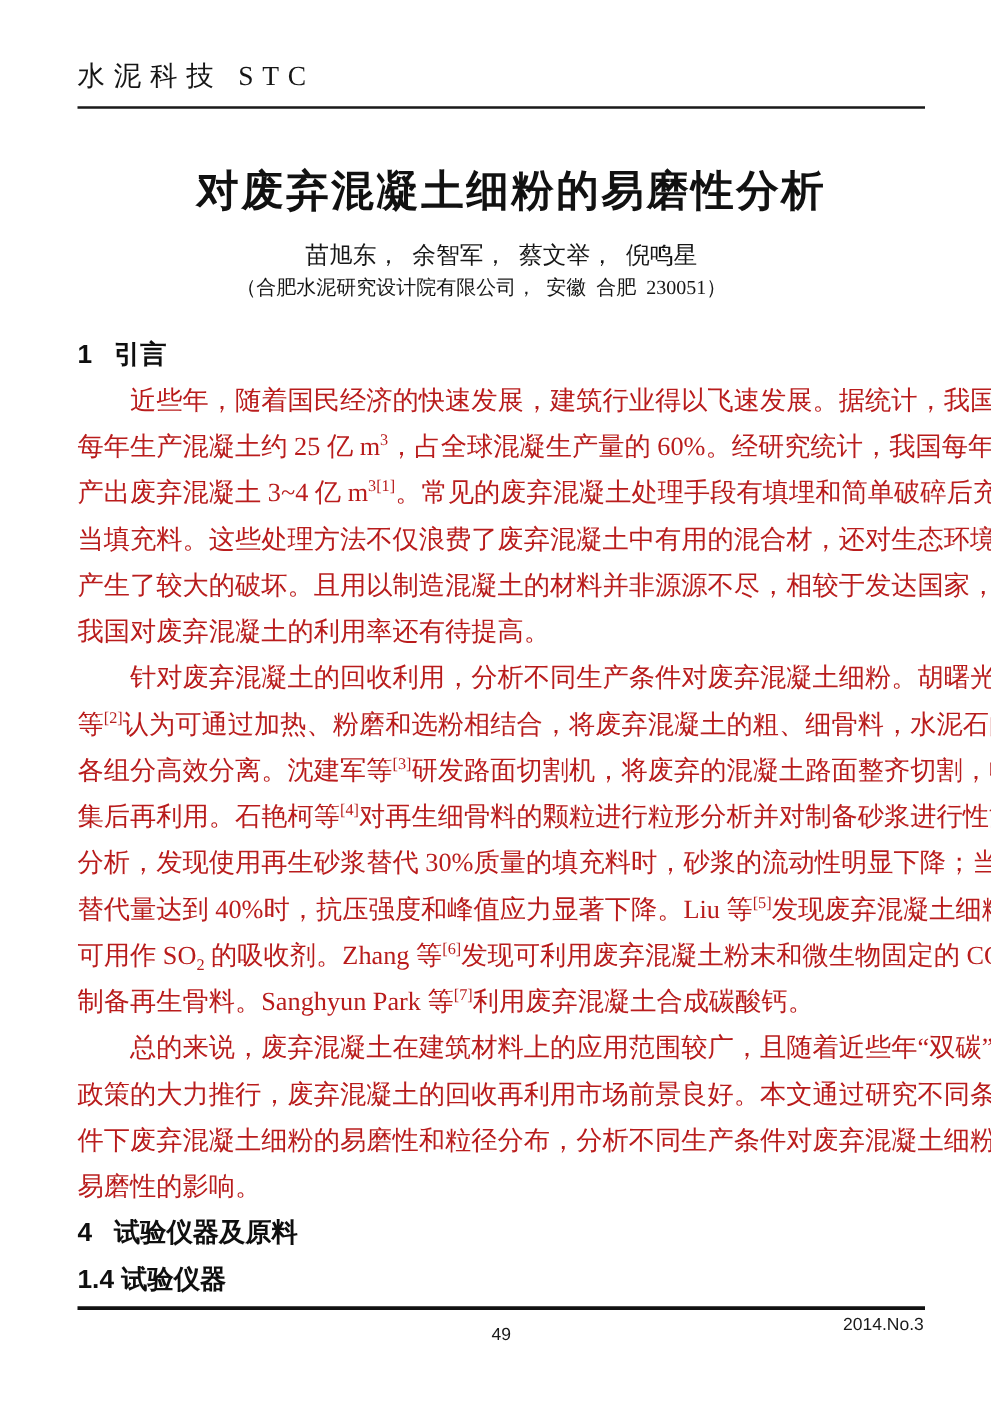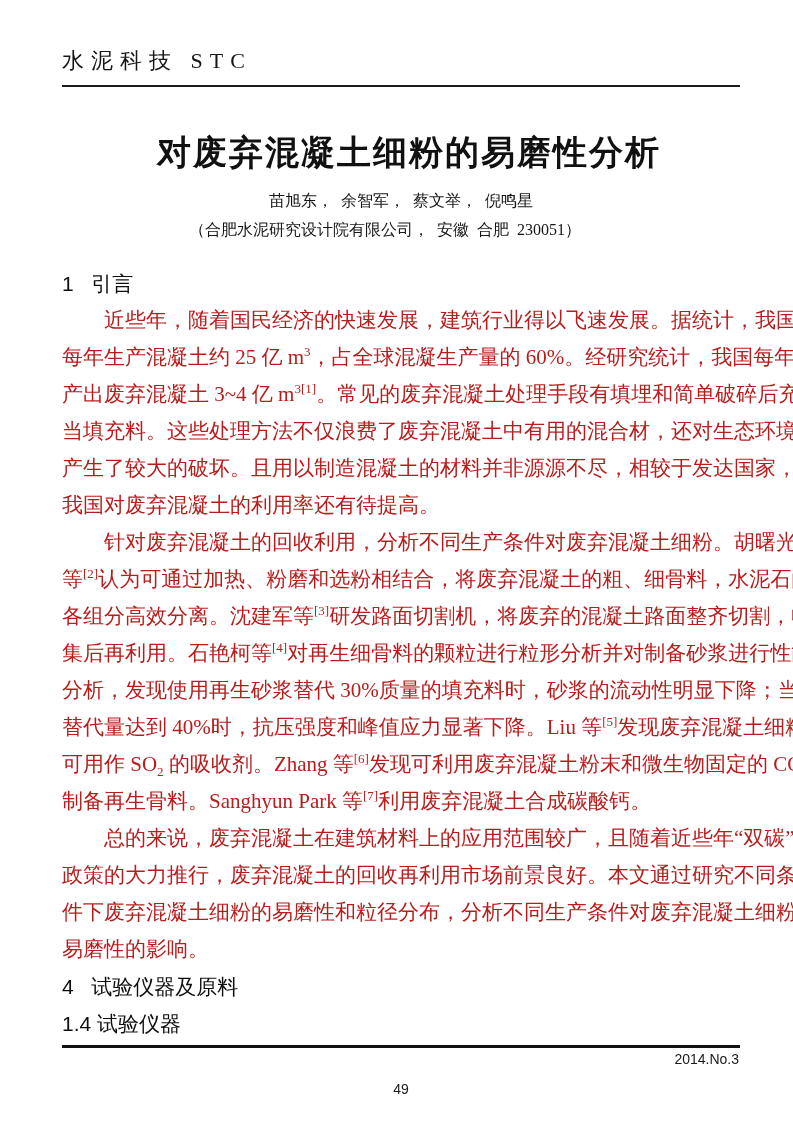--- a/index.html
+++ b/index.html
@@ -35,21 +35,21 @@
     font-size: 34px;
     letter-spacing: 2px;
     color: #111;
   }
   .authors {
     position: absolute;
     left: 62px;
     width: 678px;
     top: 191px;
     text-align: center;
-    font-size: 16px;
+    font-size: 19px;
     white-space: pre;
   }
   .affiliation {
     position: absolute;
     left: 46px;
     width: 678px;
     top: 220px;
     text-align: center;
     font-size: 16px;
     white-space: pre;
@@ -61,39 +61,39 @@
     top: 265px;
     font-size: 21px;
   }
   .row {
     height: 37px;
     line-height: 37px;
     white-space: pre;
   }
   .sec-heading {
     font-family: "Liberation Sans", "DejaVu Sans", sans-serif;
-    font-weight: 400;
+    font-weight: 700;
     font-size: 21px;
     color: #0f0f0f;
   }
   .body-line { color: #b91c1c; }
   .indent { text-indent: 42px; }
   sup, sub { font-size: 0.62em; line-height: 0; }
   .footer-rule {
     position: absolute;
     left: 62px;
     width: 678px;
     top: 1045px;
     border-top: 3px solid #111;
   }
   .footer-page {
     position: absolute;
     left: 62px;
     width: 678px;
-    top: 1081px;
+    top: 1059px;
     text-align: center;
     font-size: 14px;
     font-family: "Liberation Sans", "DejaVu Sans", sans-serif;
     color: #1a1a1a;
   }
   .footer-issue {
     position: absolute;
     right: 54px;
     top: 1051px;
     font-size: 14px;

